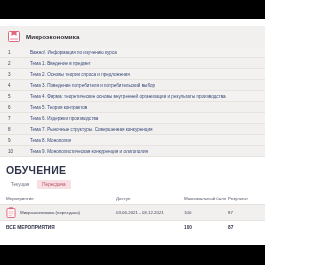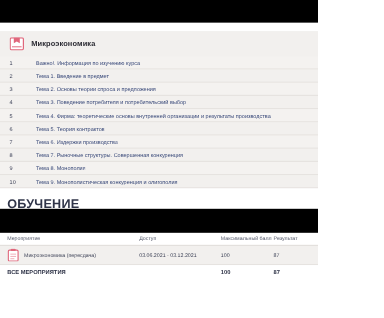--- a/index.html
+++ b/index.html
@@ -6,21 +6,21 @@
   * { box-sizing: border-box; }
   html, body {
     margin: 0; padding: 0;
     width: 265px; height: 265px;
     overflow: hidden;
     background: #ffffff;
     font-family: "Liberation Sans", "DejaVu Sans", sans-serif;
   }
   #app {
     width: 265px;
-    height: 194px;
+    height: 265px;
     position: relative;
     background: #ffffff;
   }
   
   .top-bar {
     height: 19px;
     background: #000000;
     width: 100%;
   }
   .top-gap {

